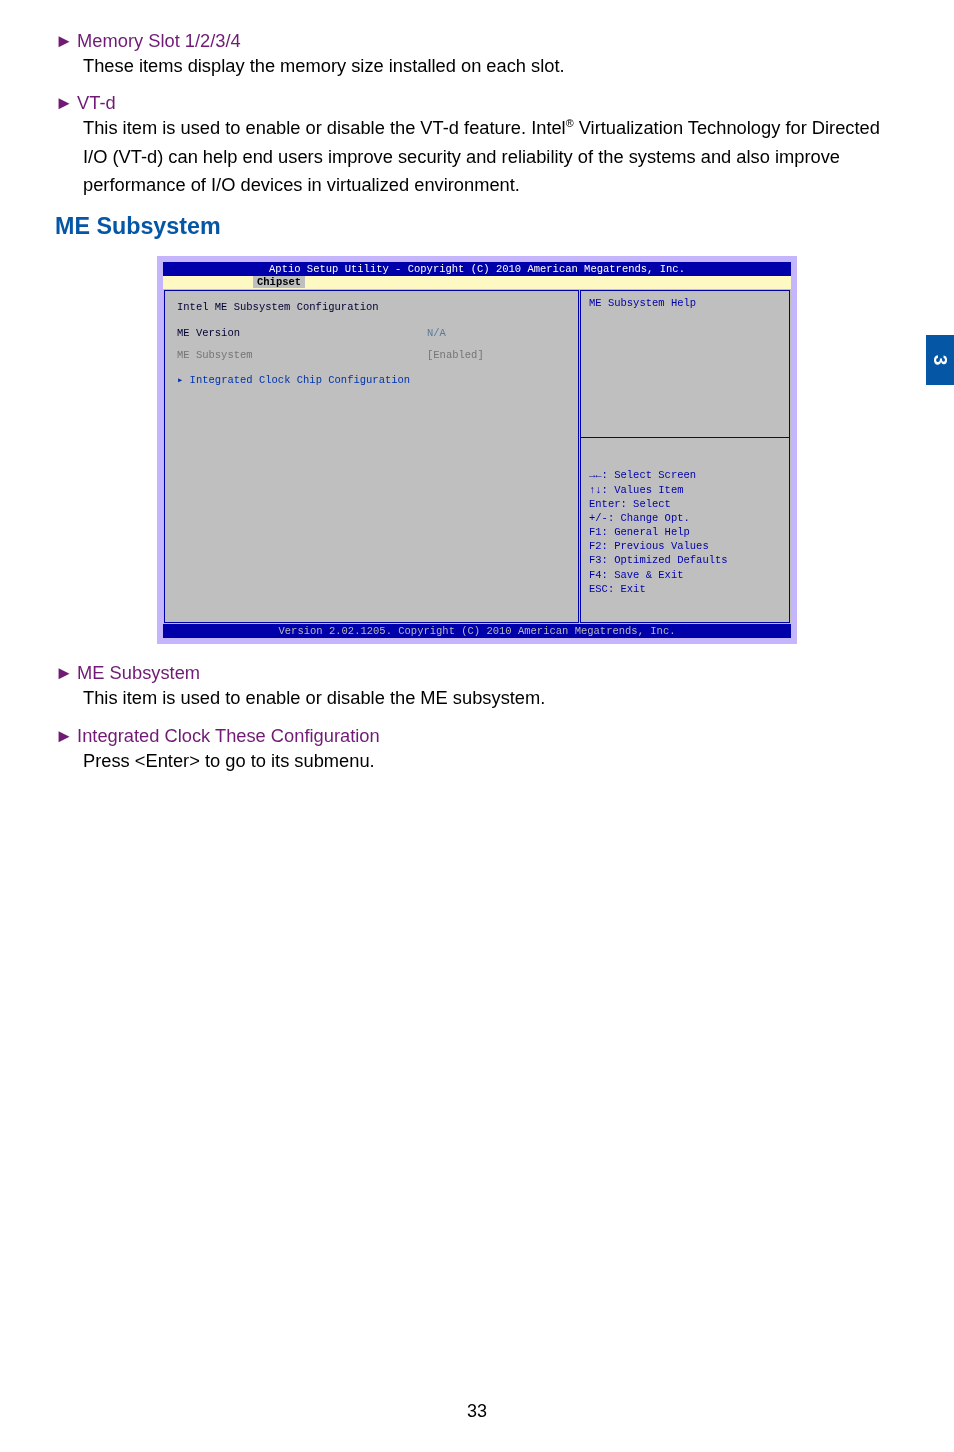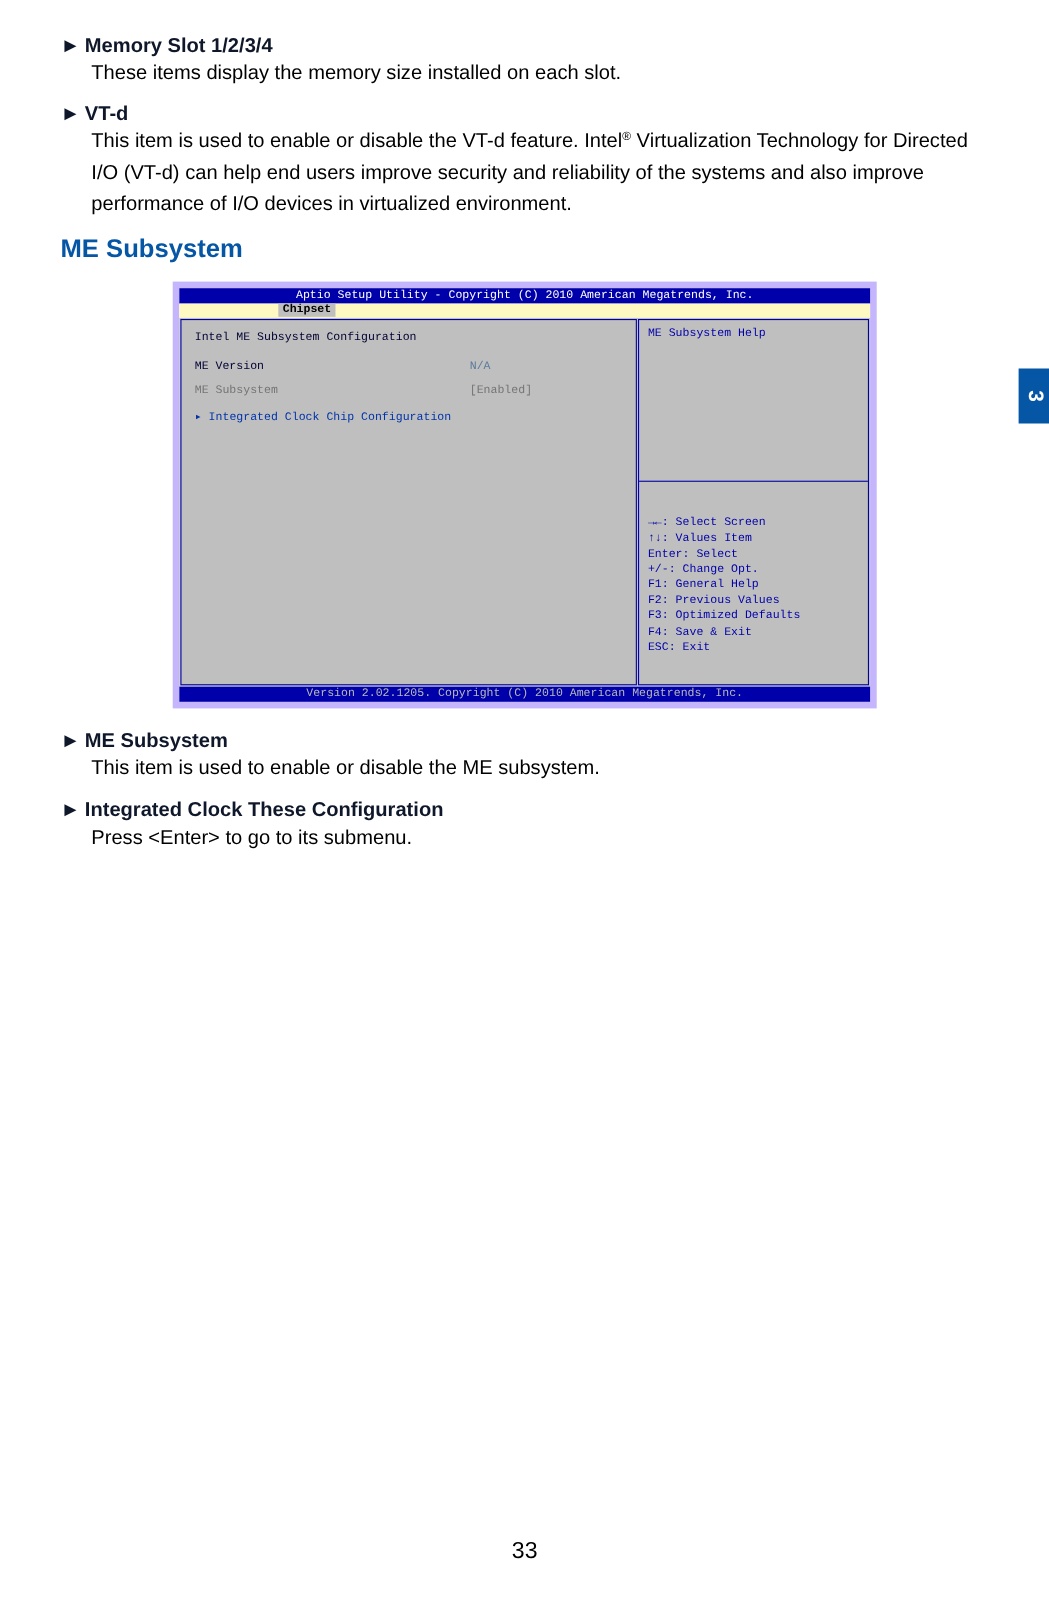--- a/index.html
+++ b/index.html
@@ -7,22 +7,22 @@
     width: 954px;
     height: 1452px;
     background: #fff;
     font-family: Arial, sans-serif;
     position: relative;
     padding: 30px 55px 0 55px;
     color: #000;
   }
   .section-item { margin-bottom: 8px; }
   .bullet-header {
-    color: #0f172a;
-    font-weight: bold;
+    color: #701a75;
+    font-weight: normal;
     font-size: 18.3px;
   }
   .bullet-header .arrow { margin-right: 4px; }
   .section-desc {
     font-size: 18.3px;
     line-height: 1.55;
     margin-left: 28px;
     margin-bottom: 12px;
   }
   .sup { font-size: 10.8px; vertical-align: super; }
@@ -116,21 +116,21 @@
     display: flex;
     align-items: center;
     justify-content: center;
   }
   .chapter-tab span { transform: rotate(90deg); }
   .page-num {
     position: absolute;
     bottom: 30px;
     left: 0; right: 0;
     text-align: center;
-    font-size: 21px;
+    font-size: 18px;
   }
 </style>
 </head>
 <body>
 
 <div>
   <div class="section-item">
     <div class="bullet-header">
       <span class="arrow">►</span><span>Memory Slot 1/2/3/4</span>
     </div>

